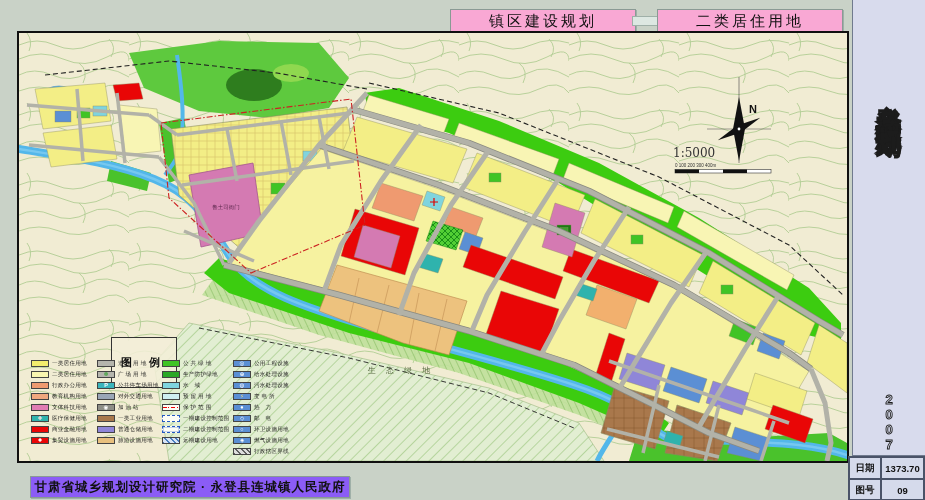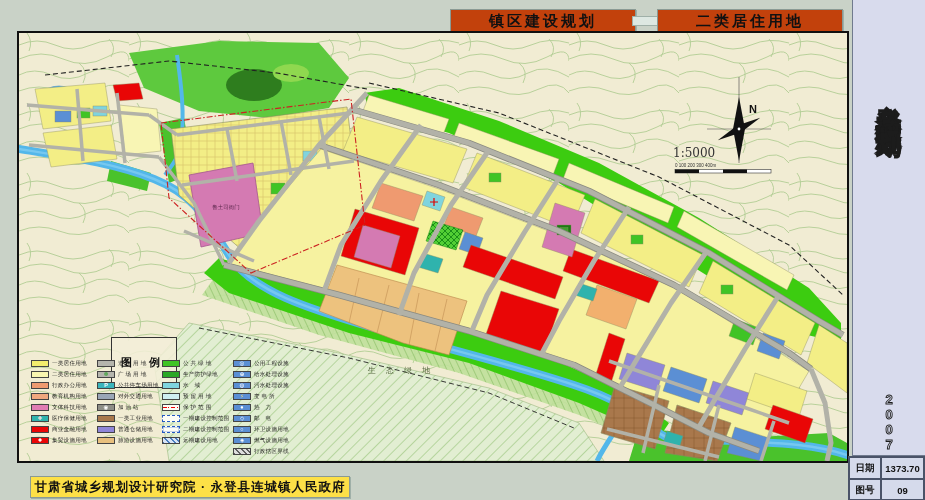--- a/index.html
+++ b/index.html
@@ -4,23 +4,23 @@
 <style>
   html,body{margin:0;padding:0;}
   body{
     width:925px;height:500px;position:relative;overflow:hidden;
     background:#c9d2c7;
     font-family:"Liberation Sans","DejaVu Sans",sans-serif;
   }
   
   .title-plate{
     position:absolute;top:9px;height:22px;line-height:22px;
-    background:#c2410c;border:1px solid #8a9a94;
+    background:#f9a8d4;border:1px solid #8a9a94;
     box-shadow:1px 1px 0 #9fb0a8;
-    font-weight:bold;font-size:15px;letter-spacing:3px;color:#111;
+    font-weight:normal;font-size:15px;letter-spacing:3px;color:#111;
     text-align:center;
   }
   #title-left{left:450px;width:184px;}
   #title-right{left:657px;width:184px;}
   #title-connector{
     position:absolute;left:632px;top:16px;width:27px;height:8px;
     background:#dde8e2;border:1px solid #9fb0a8;
   }
   
   #map-frame{
@@ -76,21 +76,21 @@
   }
   #sidebar-years{
     position:absolute;left:50%;transform:translateX(-50%);top:388px;top:392px;
     writing-mode:vertical-rl;text-orientation:upright;
     font-size:13px;line-height:15px;font-weight:bold;
     color:#dcdfef;-webkit-text-stroke:.9px #1c1c1c;white-space:nowrap;
   }
   
   #credit-plate{
     position:absolute;left:30px;top:476px;width:318px;height:20px;line-height:20px;
-    background:#fde047;border:1px solid #8a9a94;box-shadow:1px 1px 0 #9fb0a8;
+    background:#8b5cf6;border:1px solid #8a9a94;box-shadow:1px 1px 0 #9fb0a8;
     font-size:12.5px;font-weight:bold;letter-spacing:1px;color:#111;text-align:center;
   }
   #sheet-table{
     position:absolute;left:848px;top:456px;width:77px;height:44px;
     display:grid;grid-template-columns:32px 1fr;grid-template-rows:22px 22px;
     background:#d5daeb;border:1px solid #4a5368;box-sizing:border-box;
   }
   #sheet-table .cell{
     border:0.5px solid #4a5368;display:flex;align-items:center;justify-content:center;
     font-size:9.5px;font-weight:bold;color:#111;

